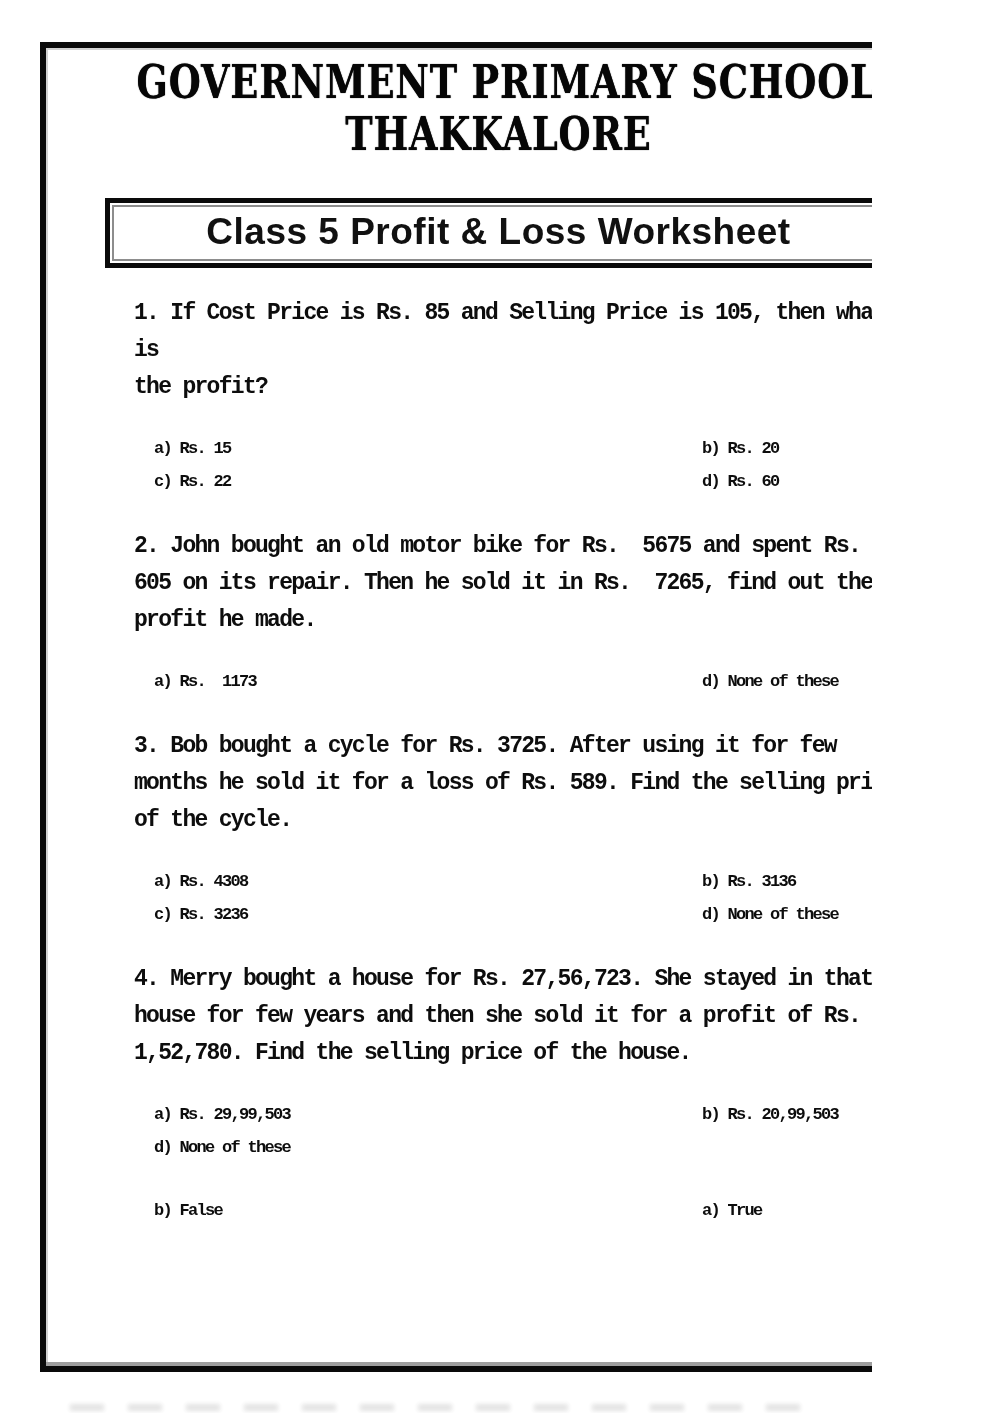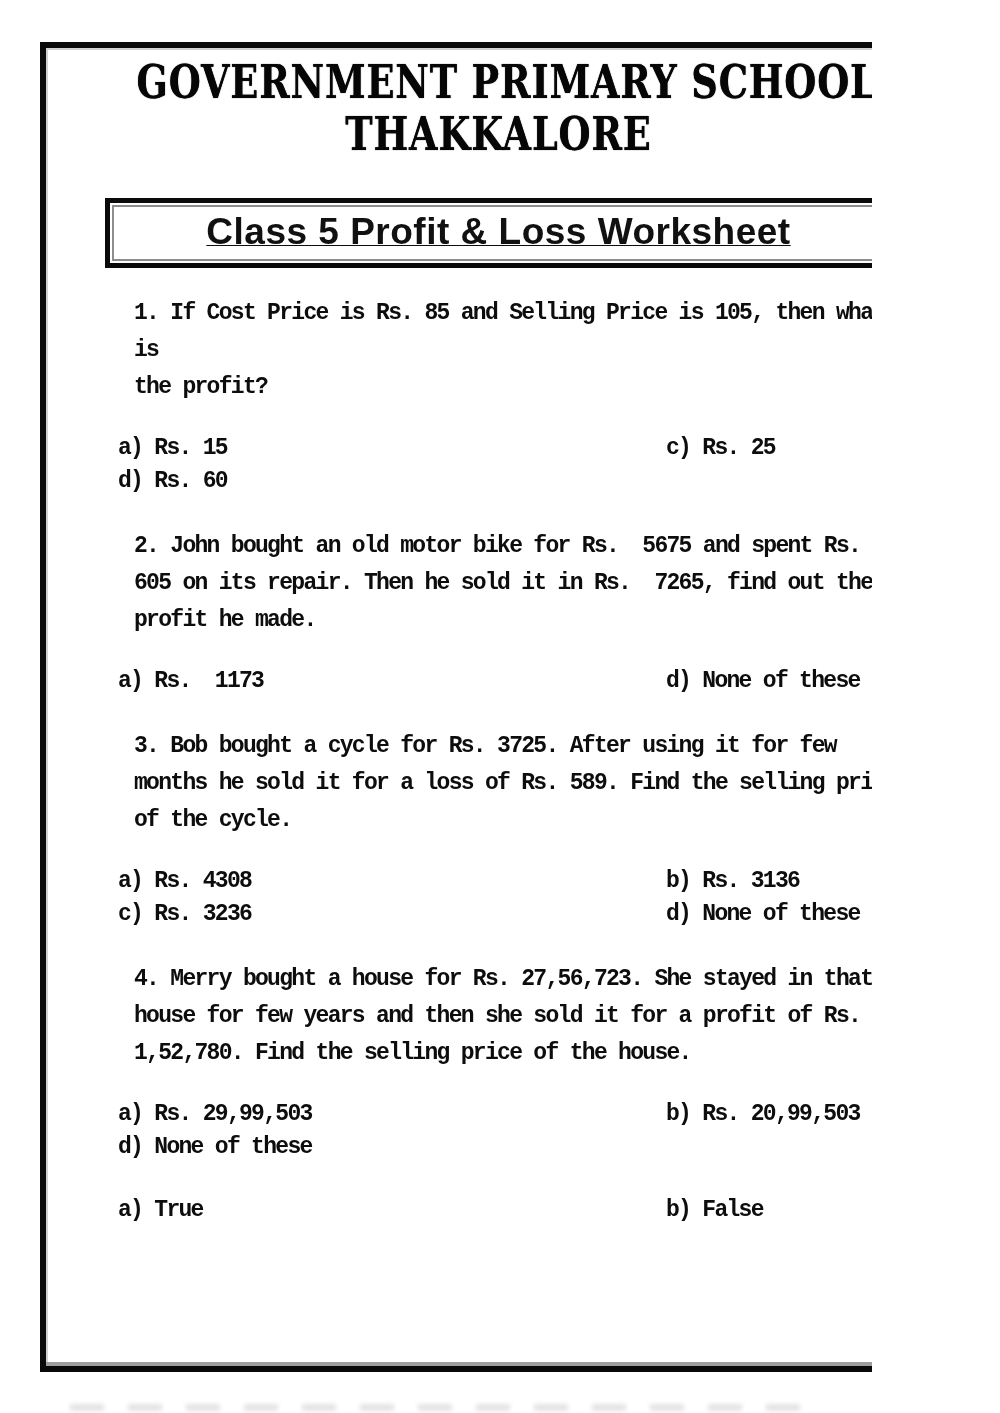--- a/index.html
+++ b/index.html
@@ -40,21 +40,20 @@
     text-shadow: 0 0 1px #000;
     white-space: nowrap;
   }
   .title-box {
     width: 787px;
     margin: 38px auto 0;
     box-sizing: border-box;
     border: 5px solid #0a0a0a;
     padding: 2px;
     background: #ffffff;
-    text-decoration: underline;
   }
   .title-inner {
     border: 2px solid #8d8d8d;
     text-align: center;
     padding: 3px 0 5px;
   }
   .worksheet-title {
     font-family: "Liberation Sans", sans-serif;
     font-weight: bold;
     font-size: 37px;
@@ -73,24 +72,25 @@
     font-size: 23px;
     line-height: 37px;
     letter-spacing: -1.7px;
   }
   .options {
     margin-top: 26px;
     display: grid;
     grid-template-columns: 548px 1fr;
   }
   .opt {
-    font-size: 23px;
+    font-size: 17px;
     line-height: 33px;
     letter-spacing: -1.7px;
     white-space: pre;
+    margin-left: 36px;
   }
   .next-page-hint {
     position: absolute;
     left: 70px;
     right: 70px;
     bottom: 2px;
     height: 7px;
     background: repeating-linear-gradient(90deg,
       rgba(40,40,40,0.28) 0px, rgba(40,40,40,0.28) 34px,
       rgba(0,0,0,0) 34px, rgba(0,0,0,0) 58px);
@@ -115,21 +115,22 @@
       </div>
     </div>
 
     <div class="content">
 
       <section class="question">
         <p class="q-text">1. If Cost Price is Rs. 85 and Selling Price is 105, then what is
 the profit?</p>
         <div class="options">
           <div class="opt">a) Rs. 15</div>
-          <div class="opt">c) Rs. 25</div>
+          <div class="opt">b) Rs. 20</div>
+          <div class="opt">c) Rs. 22</div>
           <div class="opt">d) Rs. 60</div>
         </div>
       </section>
 
       <section class="question">
         <p class="q-text">2. John bought an old motor bike for Rs.  5675 and spent Rs.
 605 on its repair. Then he sold it in Rs.  7265, find out the
 profit he made.</p>
         <div class="options">
           <div class="opt">a) Rs.  1173</div>
@@ -155,22 +156,22 @@
 1,52,780. Find the selling price of the house.</p>
         <div class="options">
           <div class="opt">a) Rs. 29,99,503</div>
           <div class="opt">b) Rs. 20,99,503</div>
           <div class="opt">d) None of these</div>
         </div>
       </section>
 
       <section class="question">
         <div class="options">
+          <div class="opt">b) False</div>
           <div class="opt">a) True</div>
-          <div class="opt">b) False</div>
         </div>
       </section>
 
     </div>
   </div>
 
   <div class="next-page-hint"></div>
 </div>
 
 </body></html>

